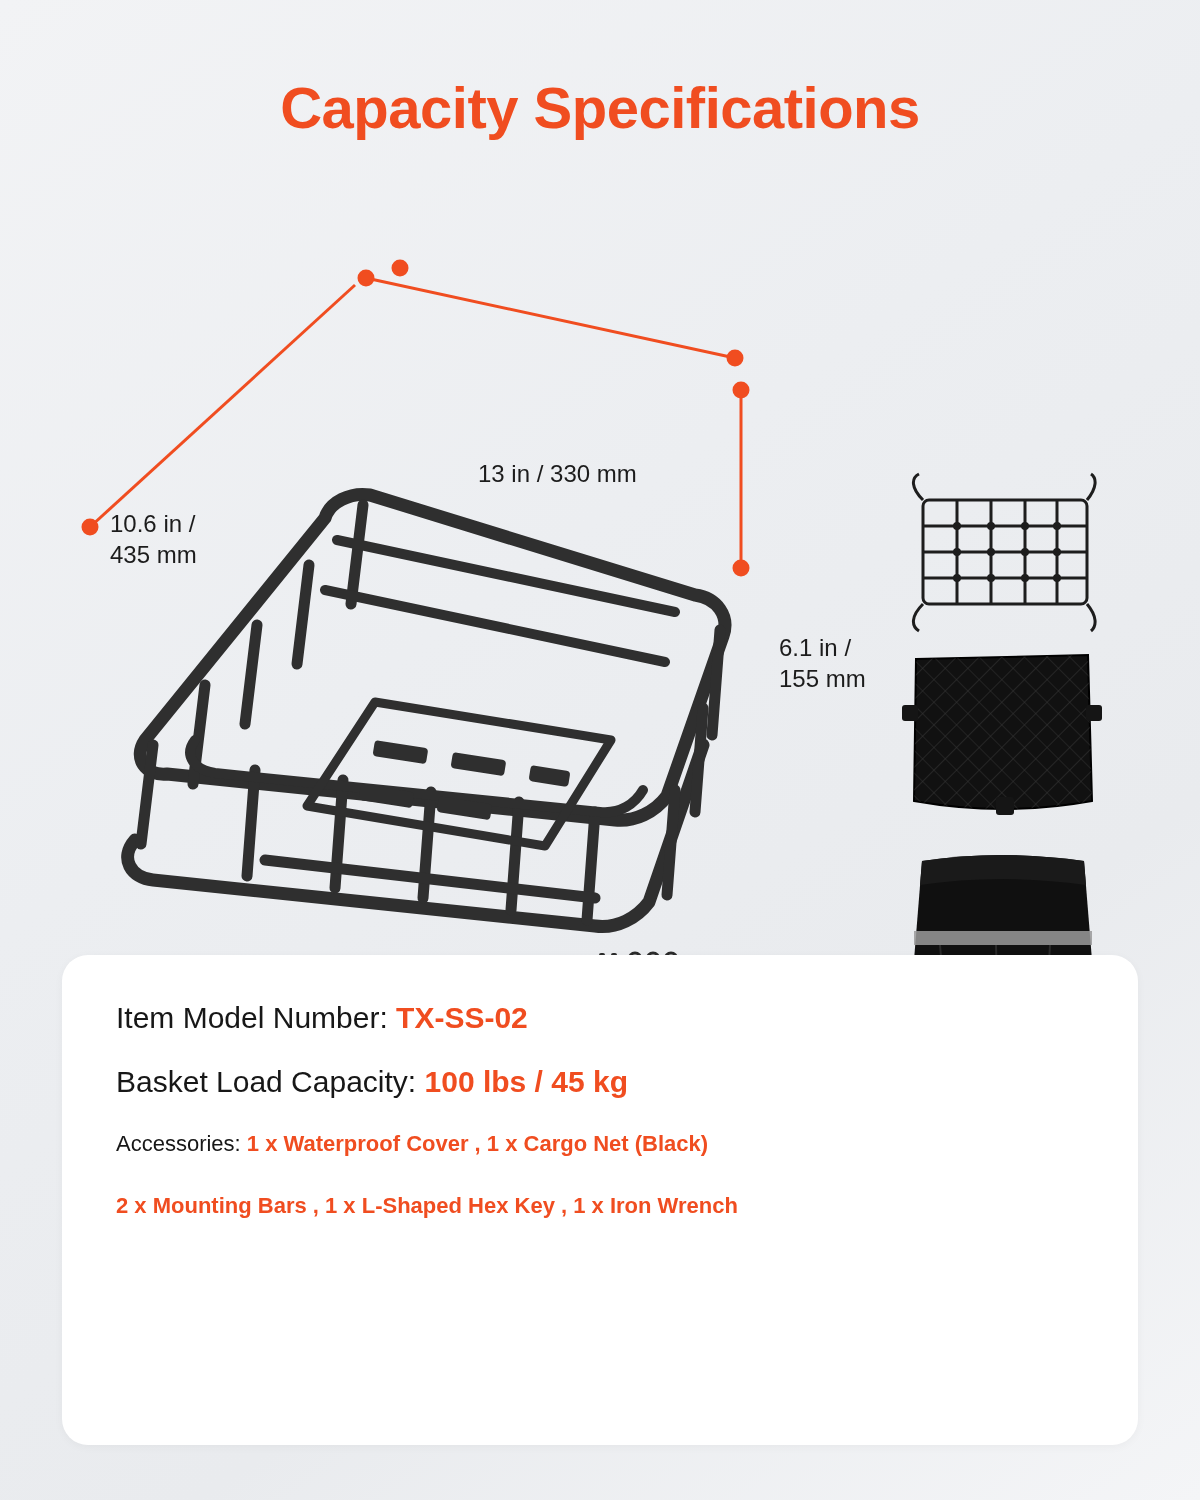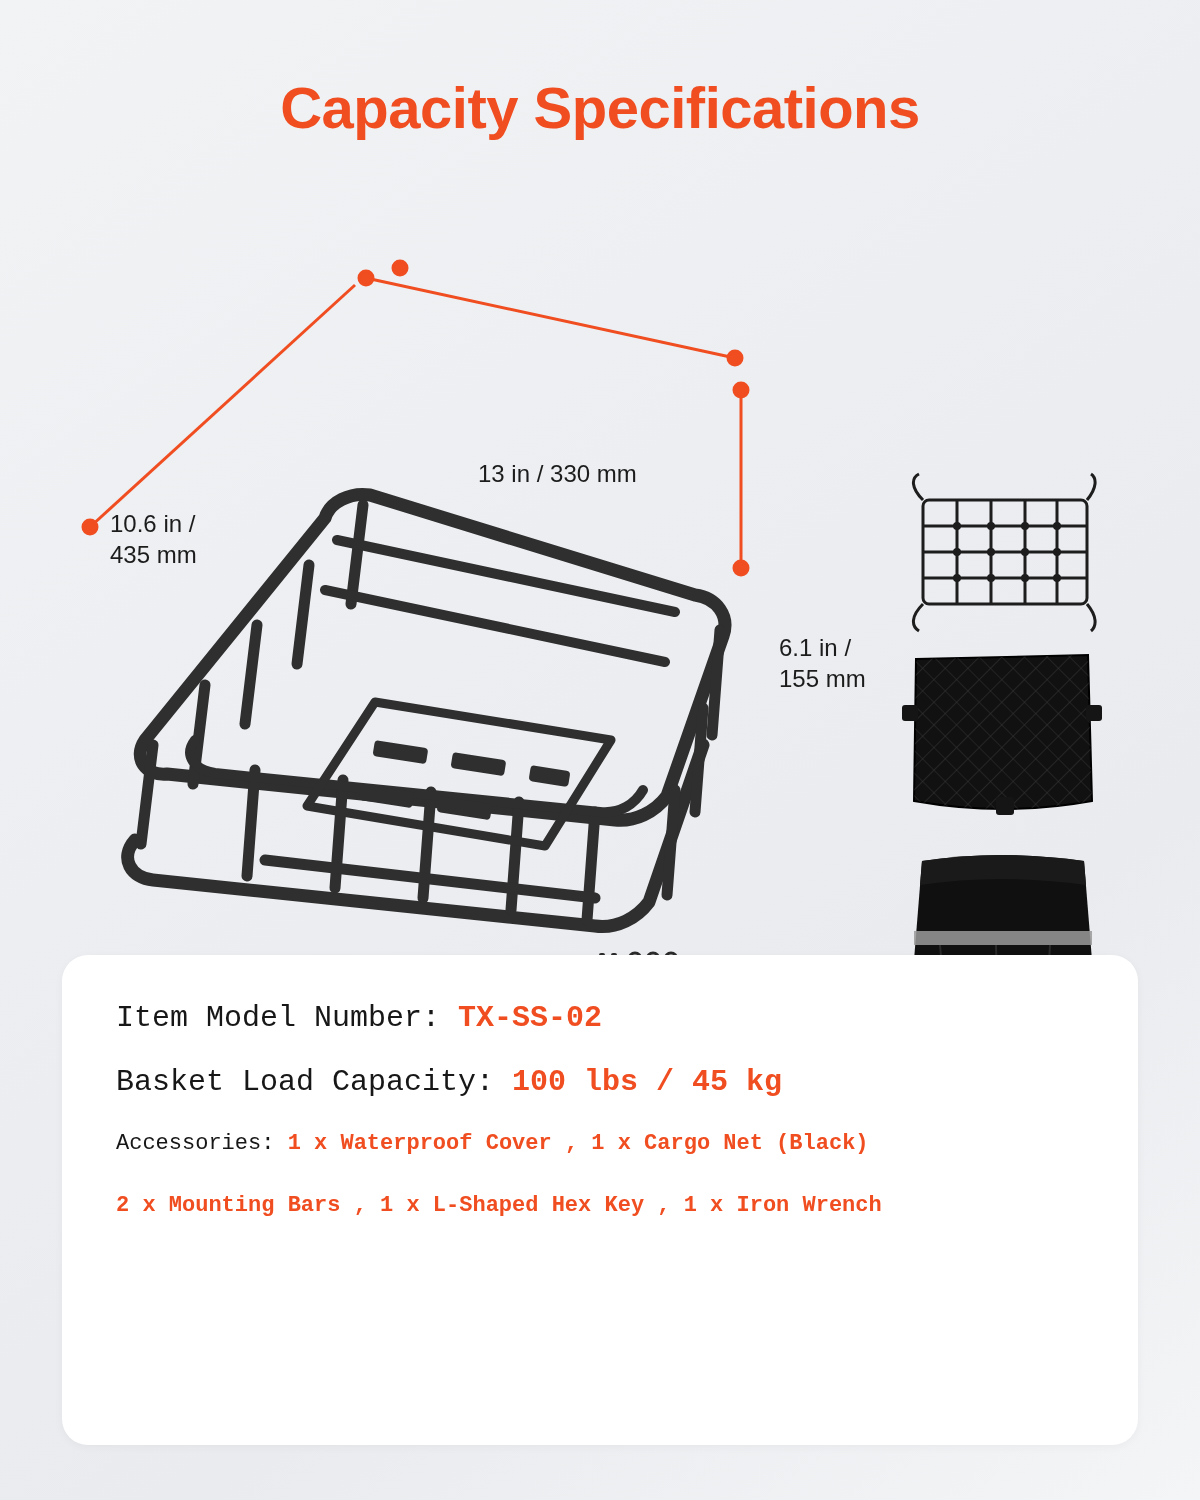--- a/index.html
+++ b/index.html
@@ -29,21 +29,21 @@
   
   .acc{position:absolute;}
   .acc-net{left:905px;top:280px;width:200px;height:165px;}
   .acc-liner{left:900px;top:455px;width:205px;height:185px;}
   .acc-cover{left:900px;top:655px;width:205px;height:190px;}
   .acc-hardware{left:595px;top:755px;width:280px;height:100px;}
 
   
   .card{
     position:absolute;left:62px;top:955px;width:1076px;height:490px;
-    background:#ffffff;border-radius:26px;box-shadow:0 2px 10px rgba(0,0,0,0.04);font-family:Liberation Mono, monospace;
+    background:#ffffff;border-radius:26px;box-shadow:0 2px 10px rgba(0,0,0,0.04);
   }
   .spec-list{position:absolute;left:54px;top:44px;right:40px;}
   .spec-row{font-size:30px;color:#171717;margin-bottom:26px;line-height:1.28;}
   .spec-row .v{color:#f04d20;font-weight:bold;}
   .spec-row .lbl{font-weight:normal;}
   .acc-row{font-size:22px;color:#171717;line-height:1.42;}
   .acc-row .v{color:#f04d20;font-weight:bold;}
   svg{display:block;overflow:visible;}
 </style>
 </head>

